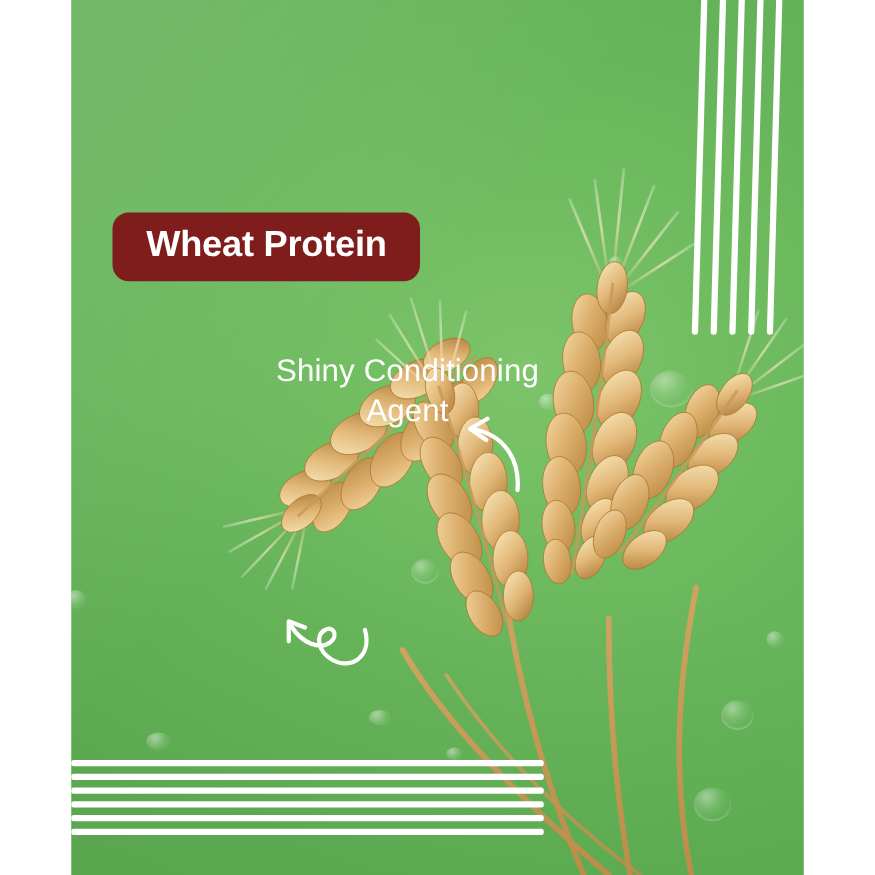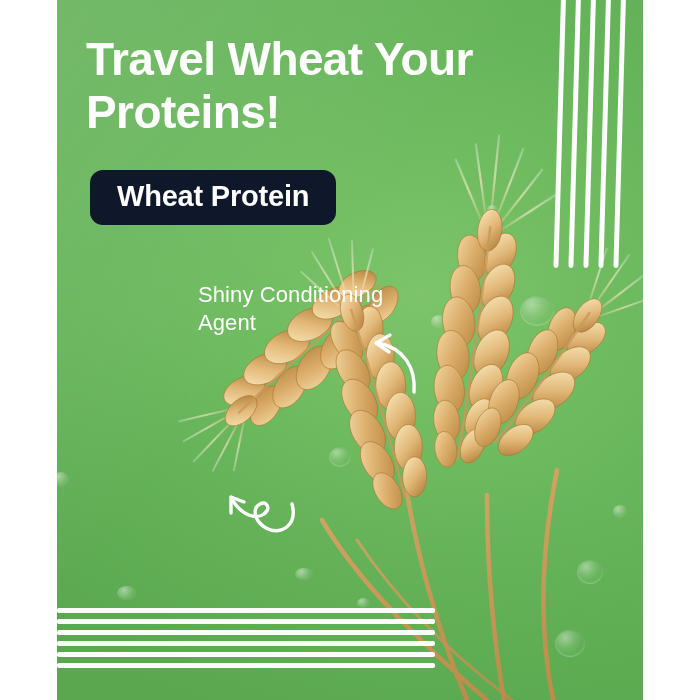--- a/index.html
+++ b/index.html
@@ -78,36 +78,36 @@
     white-space: pre-line;
   }
 
   
   .badge {
     position: absolute;
     left: 90px;
     top: 170px;
     padding: 10px 27px 12px 27px;
     border-radius: 13px;
-    background: #0f172a;
+    background: #7f1d1d;
     color: #ffffff;
     font-size: 29px;
     font-weight: 800;
     letter-spacing: -0.2px;
     line-height: 1.15;
   }
 
   
   .anno {
     position: absolute;
     color: #ffffff;
-    font-size: 22px;
+    font-size: 25px;
     line-height: 1.28;
     font-weight: 400;
-    text-align: left;
+    text-align: center;
     white-space: pre-line;
     letter-spacing: .1px;
   }
   .anno-shiny { left: 198px; top: 281px; width: 256px; }
   .anno-nourish { left: 64px; top: 433px; width: 250px; }
 
   
   .arrow {
     position: absolute;
     pointer-events: none;
@@ -344,22 +344,20 @@
 
   <div class="hlines">
     <div class="hline" style="top:0px;"></div>
     <div class="hline" style="top:11px;"></div>
     <div class="hline" style="top:22px;"></div>
     <div class="hline" style="top:33px;"></div>
     <div class="hline" style="top:44px;"></div>
     <div class="hline" style="top:55px;"></div>
   </div>
 
-  <div class="headline">Travel Wheat Your
-Proteins!</div>
 
   <div class="badge">Wheat Protein</div>
 
   <div class="anno anno-shiny">Shiny Conditioning
 Agent</div>
 
   <div class="arrow arrow-shiny">
     <svg width="72" height="64" viewBox="0 0 72 64" xmlns="http://www.w3.org/2000/svg">
       <path d="M62 60 C 64 36, 52 16, 26 11" fill="none" stroke="#ffffff" stroke-width="3.4" stroke-linecap="round"></path>
       <path d="M38 3 L 24 11 L 37 20" fill="none" stroke="#ffffff" stroke-width="3.4" stroke-linecap="round" stroke-linejoin="round"></path>

